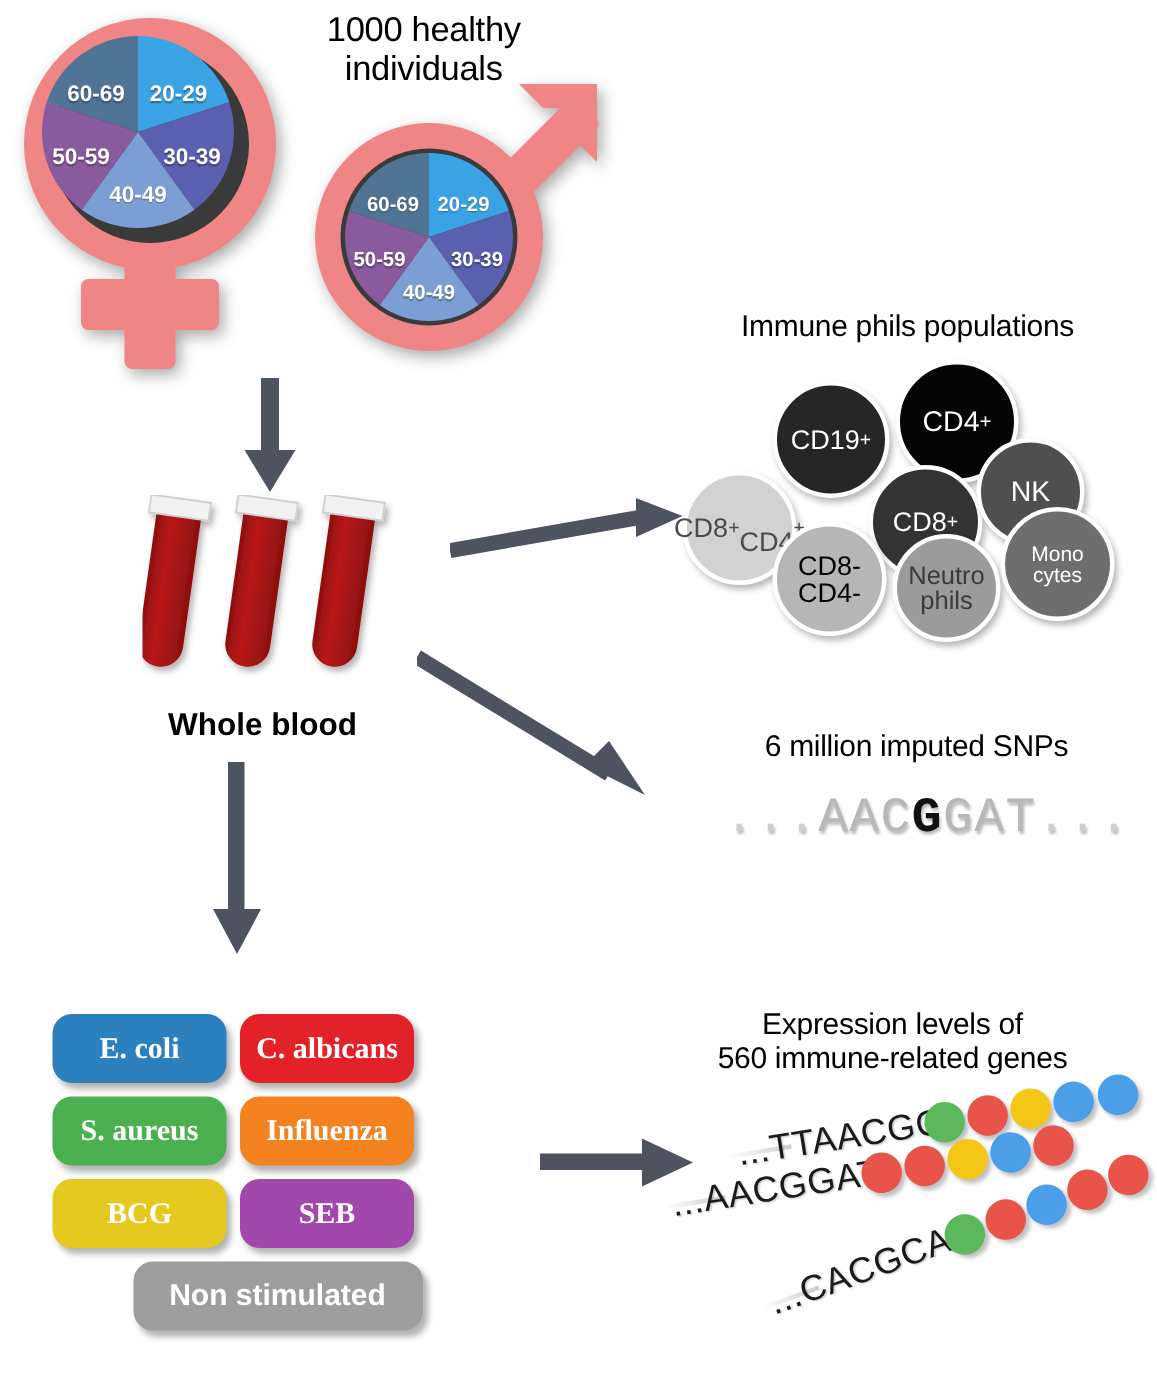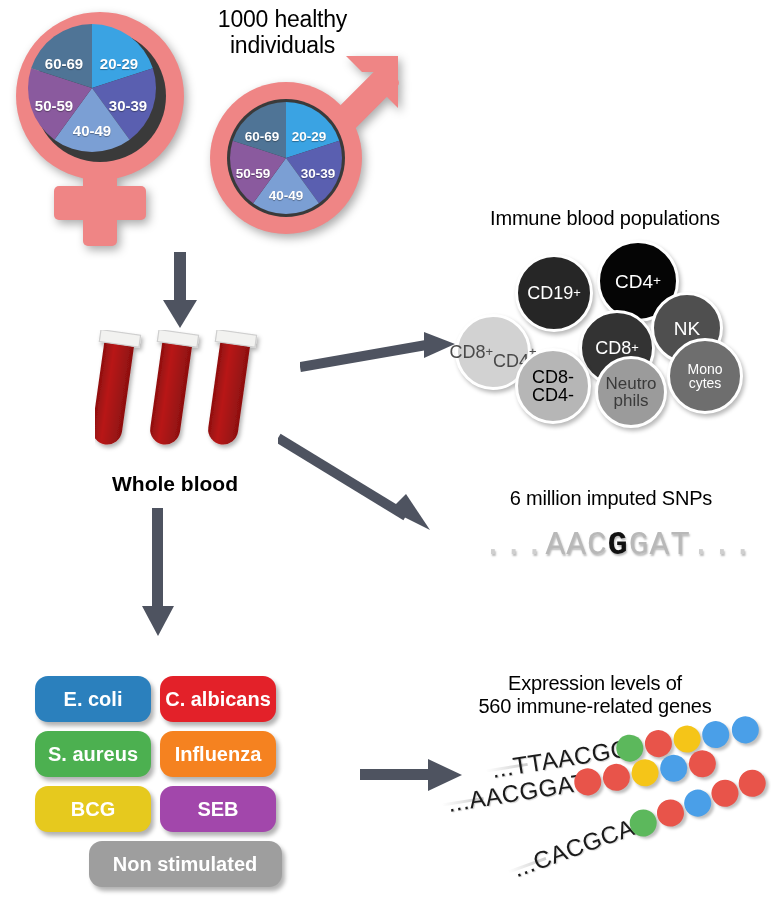--- a/index.html
+++ b/index.html
@@ -85,21 +85,21 @@
   .stim-row{display:flex;gap:9px;margin-bottom:9px;}
   .stim{
     border-radius:13px;
     height:46px;
     display:flex;align-items:center;justify-content:center;
     color:#ffffff;font-weight:bold;font-size:20px;
     box-shadow:3px 4px 4px rgba(0,0,0,0.30);
     box-sizing:border-box;
     white-space:nowrap;
   }
-  .stim.w1{width:116px;}
+  .stim.w1{width:116px;font-family:Liberation Serif, serif;}
   .stim.wide{width:193px;margin:0 auto;}
 
   
   #expr-art{left:430px;top:725px;width:341px;height:190px;}
   .strand{position:absolute;transform-origin:left center;}
   .strand .seq{
     position:absolute;left:0;top:50%;
     transform:translateY(-50%);
     font-size:24px;color:#1a1a1a;white-space:pre;
     letter-spacing:0.5px;
@@ -116,21 +116,21 @@
     transform:translateY(-50%);
   }
 </style>
 </head>
 <body>
 
 <div id="stage">
 
   <div class="abs heading" id="title-cohort">1000 healthy
 individuals</div>
-  <div class="abs heading" id="title-immune">Immune blood populations</div>
+  <div class="abs heading" id="title-immune">Immune phils populations</div>
   <div class="abs heading" id="title-snps">6 million imputed SNPs</div>
   <div class="abs heading" id="title-expr">Expression levels of
 560 immune-related genes</div>
 
   <div class="abs sym" style="left:8px;top:8px;width:185px;height:245px;">
     <svg width="185" height="245" viewBox="0 0 185 245">
       <g fill="#ef8585">
         <circle cx="92" cy="88" r="84"></circle>
         <rect x="75" y="150" width="34" height="88" rx="5"></rect>
         <rect x="46" y="178" width="92" height="34" rx="5"></rect>

